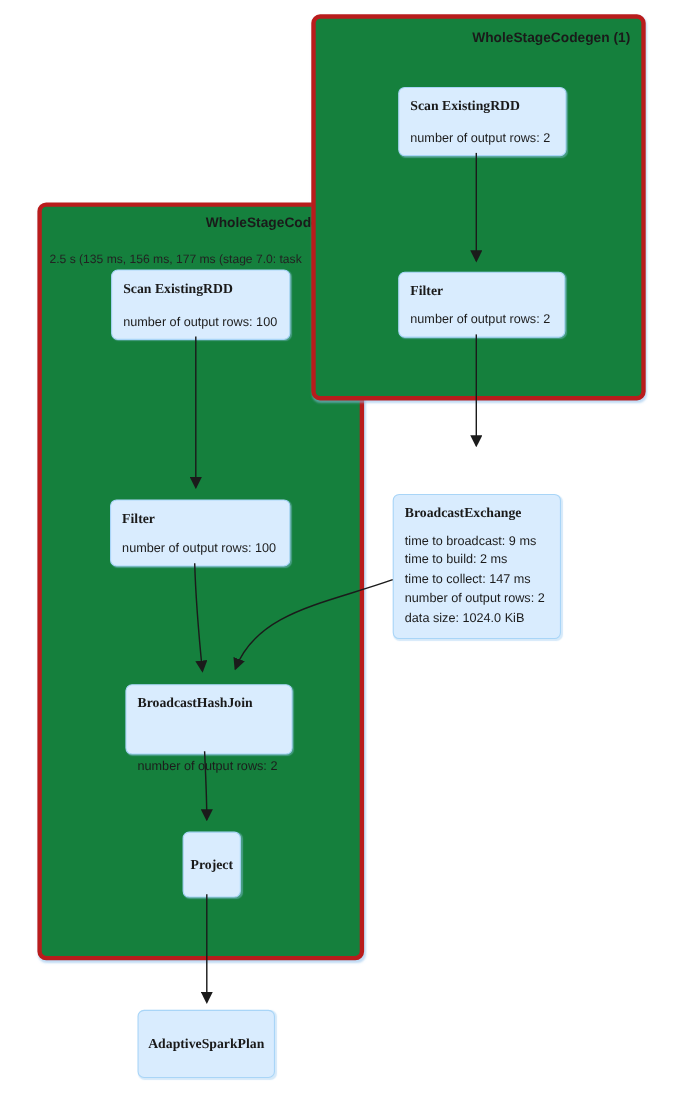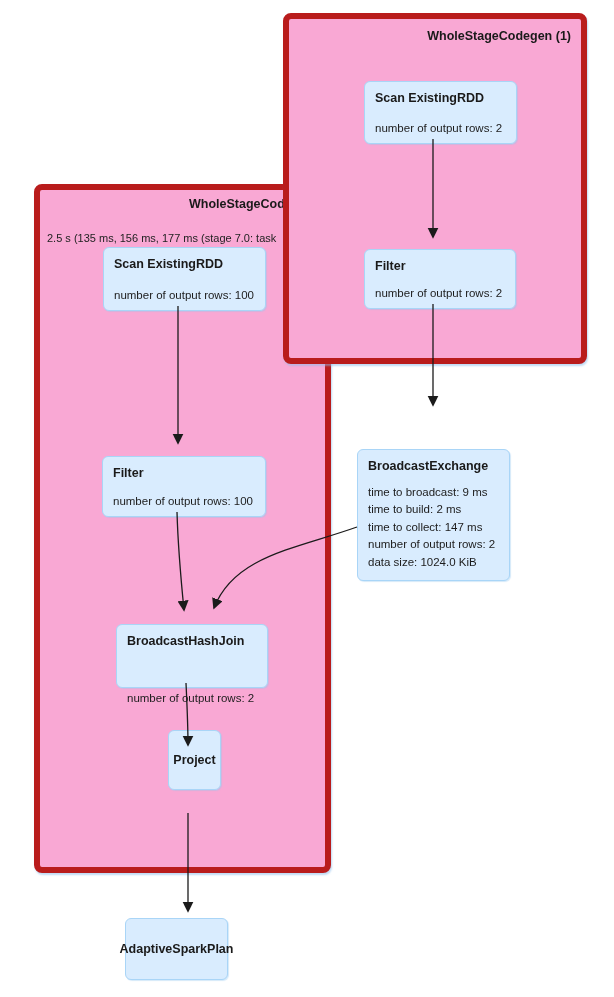--- a/index.html
+++ b/index.html
@@ -10,22 +10,22 @@
   .canvas {
     position: relative;
     width: 614px;
     height: 997px;
     background: #ffffff;
     overflow: hidden;
     color: #1c1c1c;
   }
   .cluster {
     position: absolute;
-    background: #f9a8d4;
-    border: 6px solid #b91c1c;
+    background: #15803d;
+    border: 4px solid #b91c1c;
     border-radius: 8px;
     box-shadow: 1px 2px 2px rgba(140, 190, 235, 0.55);
     box-sizing: border-box;
   }
   .cluster-title {
     position: absolute;
     font-size: 12.5px;
     font-weight: bold;
     white-space: nowrap;
     color: #1a1a1a;
@@ -47,20 +47,21 @@
     flex-direction: column;
     justify-content: space-between;
     padding: 9px 10px;
     box-shadow: 1px 1px 1px rgba(150, 200, 240, 0.4);
   }
   .node-title {
     font-size: 12.5px;
     font-weight: bold;
     white-space: nowrap;
     color: #1a1a1a;
+    font-family: Liberation Serif, serif;
   }
   .node-metric {
     font-size: 11.5px;
     white-space: nowrap;
     color: #1c1c1c;
   }
   .metrics-list .node-metric { line-height: 17.5px; }
   .node.leaf {
     justify-content: center;
     align-items: center;
@@ -92,21 +93,21 @@
     <div class="node" style="left:62px; top:266px; width:164px; height:61px;">
       <div class="node-title">Filter</div>
       <div class="node-metric">number of output rows: 100</div>
     </div>
 
     <div class="node" style="left:76px; top:434px; width:152px; height:64px;gap:44px;">
       <div class="node-title">BroadcastHashJoin</div>
       <div class="node-metric">number of output rows: 2</div>
     </div>
 
-    <div class="node leaf" style="left:128px; top:540px; width:53px; height:60px;">
+    <div class="node leaf" style="left:128px; top:568px; width:53px; height:60px;">
       <div class="node-title">Project</div>
     </div>
   </div>
 
   <div class="cluster z2" style="left:283px; top:13px; width:304px; height:351px;">
     <div class="cluster-title" style="right:10px; top:10px;">WholeStageCodegen (1)</div>
 
     <div class="node" style="left:75px; top:62px; width:153px; height:63px;">
       <div class="node-title">Scan ExistingRDD</div>
       <div class="node-metric">number of output rows: 2</div>
@@ -122,21 +123,21 @@
     <div class="node-title">BroadcastExchange</div>
     <div class="metrics-list">
       <div class="node-metric">time to broadcast: 9 ms</div>
       <div class="node-metric">time to build: 2 ms</div>
       <div class="node-metric">time to collect: 147 ms</div>
       <div class="node-metric">number of output rows: 2</div>
       <div class="node-metric">data size: 1024.0 KiB</div>
     </div>
   </div>
 
-  <div class="node leaf z2" style="left:125px; top:918px; width:103px; height:62px;">
+  <div class="node leaf z2" style="left:125px; top:918px; width:125px; height:62px;">
     <div class="node-title">AdaptiveSparkPlan</div>
   </div>
 
   <svg class="edges" width="614" height="997" viewBox="0 0 614 997">
     <defs>
       <marker id="arrow" viewBox="0 0 10 10" refX="8.5" refY="5" markerWidth="8.5" markerHeight="8.5" orient="auto">
         <path d="M0,0 L10,5 L0,10 z" fill="#1b1b1b"></path>
       </marker>
     </defs>
     <g stroke="#1b1b1b" stroke-width="1.3" fill="none">

